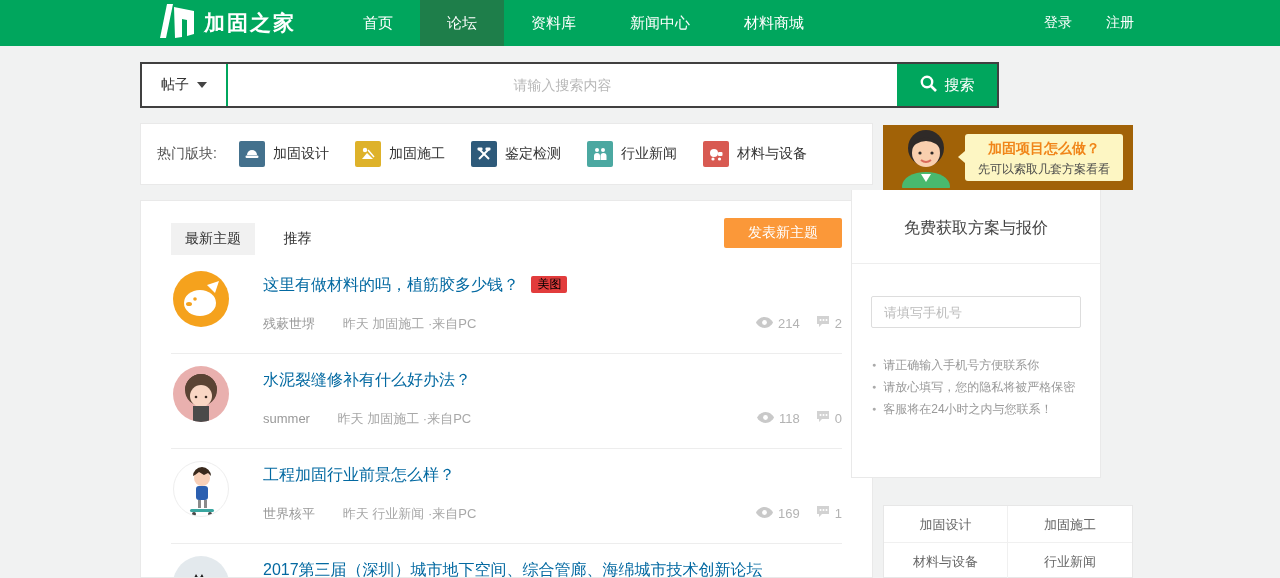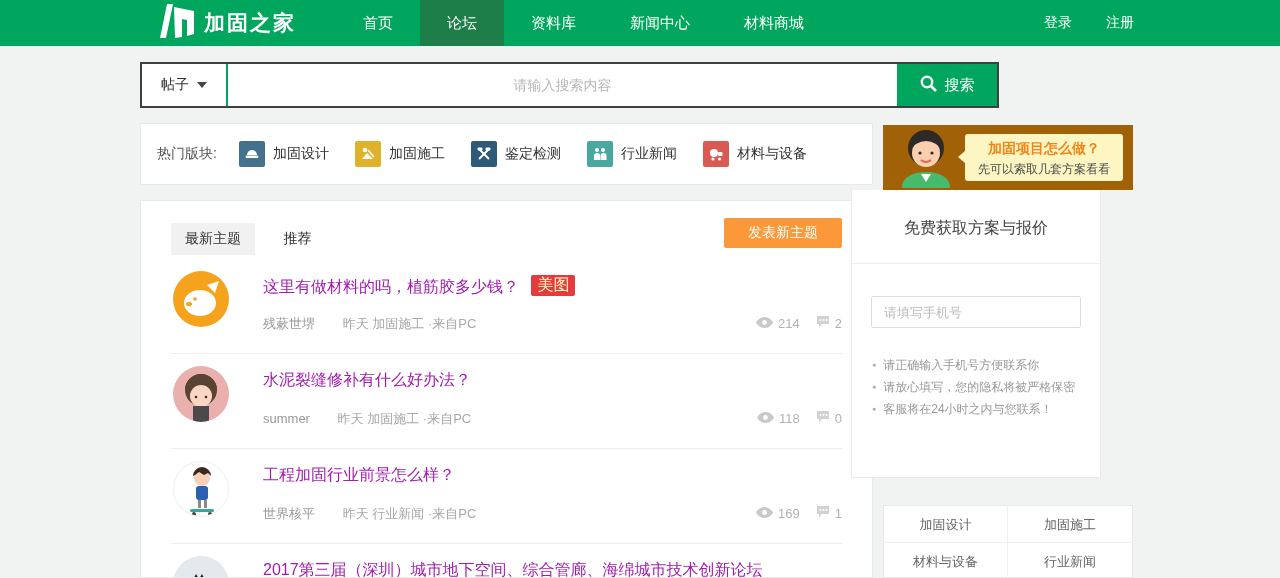--- a/index.html
+++ b/index.html
@@ -40,22 +40,22 @@
   .tab-chip { display:inline-block; padding:7px 14px; font-size:14px; color:#333; cursor:pointer; }
   .tab-chip.active { background:#f1f1f1; }
   .tab-plain { margin-left:10px; }
   .new-topic-btn { position:absolute; right:30px; top:17px; width:118px; height:30px; background:#fb9839; border:none; border-radius:2px; color:#fff; font-size:14px; cursor:pointer; }
 
   .post-list { margin-top:10px; }
   .post { position:relative; height:95px; margin:0 30px; border-bottom:1px solid #ededed; }
   .post.last { border-bottom:none; }
   .avatar { position:absolute; left:2px; top:12px; width:56px; height:56px; border-radius:50%; overflow:hidden; }
   .post-body { position:absolute; left:92px; top:16px; right:0; }
-  .post-title { font-size:16px; color:#a21caf; cursor:pointer; display:inline; }
-  .badge { display:inline-block; margin-left:8px; padding:0 6px; background:#e23c3c; color:#fef9c3; font-size:16px; border-radius:2px; vertical-align:2px; }
+  .post-title { font-size:16px; color:#0369a1; cursor:pointer; display:inline; }
+  .badge { display:inline-block; margin-left:8px; padding:0 6px; background:#e23c3c; color:#000000; font-size:12px; border-radius:2px; vertical-align:2px; }
   .post-meta { position:absolute; left:92px; top:56px; font-size:13px; color:#a8a8a8; }
   .post-meta .author { color:#999; margin-right:24px; cursor:pointer; }
   .post-stats { position:absolute; right:0; top:56px; display:flex; align-items:center; gap:5px; font-size:13px; color:#b3b3b3; }
   .post-stats .gap { width:6px; }
 
   
   .side-banner { position:absolute; left:883px; top:125px; width:250px; height:65px; background:#a16207; overflow:hidden; cursor:pointer; }
   .banner-face { position:absolute; left:12px; bottom:-2px; }
   .bubble { position:absolute; left:82px; top:9px; width:158px; height:47px; background:#fdf6c3; border-radius:3px; text-align:center; padding-top:6px; }
   .bubble:before { content:""; position:absolute; left:-7px; top:17px; width:0; height:0; border-top:6px solid transparent; border-bottom:6px solid transparent; border-right:7px solid #fdf6c3; }

